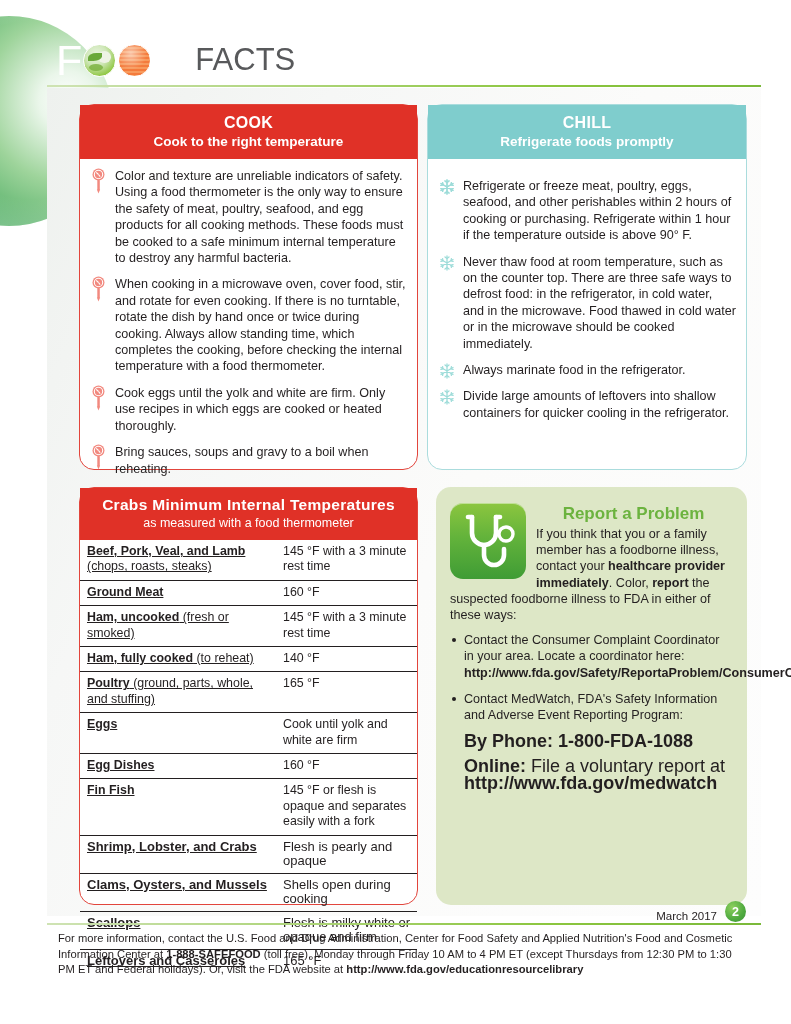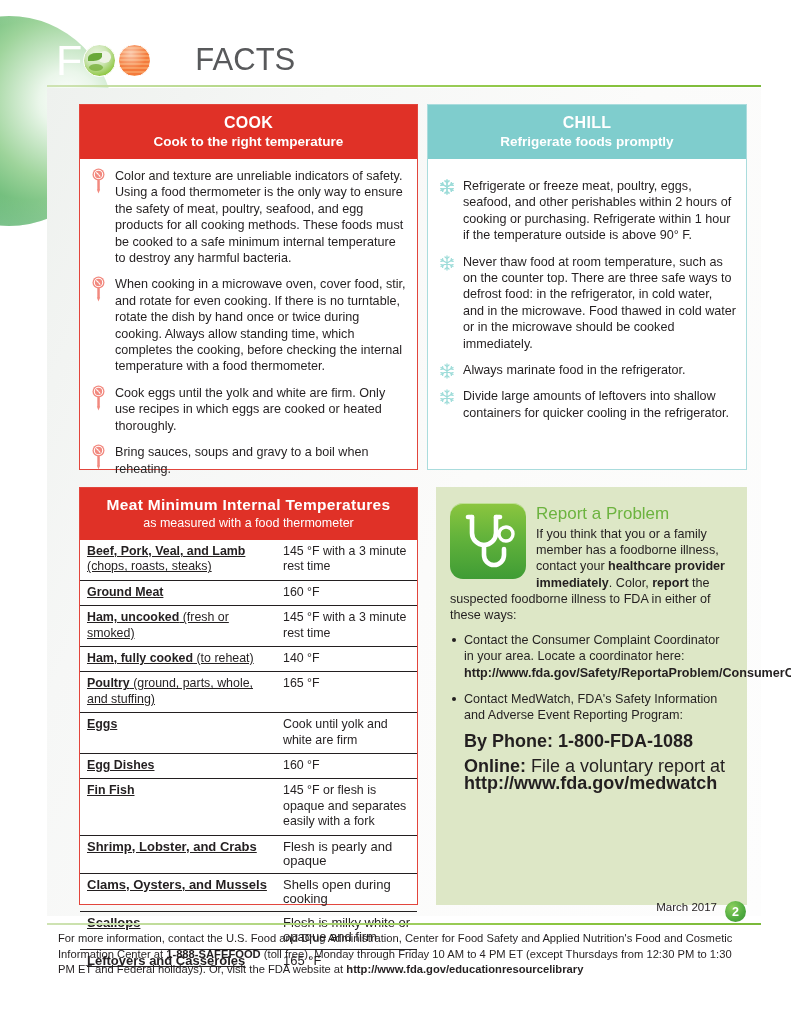--- a/index.html
+++ b/index.html
@@ -143,20 +143,21 @@
     height: 2px;
     background: linear-gradient(to right, #cfe3b4 0%, #8cc63f 70%, #7bb93a 100%);
   }
 
   
   .card {
     position: absolute;
     box-sizing: border-box;
     background: #ffffff;
     z-index: 5;
+    border-radius: 15px;
   }
   .card-head {
     text-align: center;
     padding: 8px 6px 9px 6px;
     color: #ffffff;
   }
   .card-head .title {
     font-size: 16px;
     font-weight: bold;
     line-height: 19px;
@@ -257,24 +258,25 @@
     float: left;
     width: 76px; height: 76px;
     border-radius: 13px;
     background: linear-gradient(to bottom, #8cc63f 0%, #63b33b 45%, #3f9c35 100%);
     margin: 2px 10px 4px 0;
     position: relative;
     box-shadow: inset 0 1px 0 rgba(255,255,255,.45);
   }
   .report-title {
     font-size: 17px;
-    font-weight: normal;
+    font-weight: bold;
     color: #6cb33f;
     line-height: 21px;
     margin: 2px 0 2px 0;
+    text-align: center;
   }
   .report-intro {
     font-size: 12.6px;
     line-height: 16.2px;
     margin: 0;
   }
   .report-intro b { font-weight: bold; }
   ul.report-list {
     clear: both;
     list-style: none;
@@ -302,21 +304,21 @@
     margin: 9px 0 0 14px;
   }
   .report-line b { font-weight: bold; }
 
   
   .footer-meta {
     position: absolute;
     right: 45px;
     top: 901px;
     display: flex;
-    align-items: flex-start;
+    align-items: flex-end;
     gap: 8px;
     z-index: 7;
   }
   .footer-date {
     font-size: 11.5px;
     color: #231f20;
   }
   .page-badge {
     width: 21px; height: 21px;
     border-radius: 50%;
@@ -505,21 +507,21 @@
           </svg>
         </span>
         <span>Divide large amounts of leftovers into shallow containers for quicker cooling in the refrigerator.</span>
       </li>
     </ul>
   </div>
 </div>
 
 <div class="card" id="temp-card">
   <div class="card-head">
-    <div class="title">Meat Minimum Internal Temperatures</div>
+    <div class="title">Crabs Minimum Internal Temperatures</div>
     <div class="subtitle">as measured with a food thermometer</div>
   </div>
   <table class="temps">
     <tbody id="temps-body">
         <tr>
           <td class="name"><b>Beef, Pork, Veal, and Lamb</b> (chops, roasts, steaks)</td>
           <td class="value">145 °F with a 3 minute rest time</td>
         </tr>
         <tr>
           <td class="name"><b>Ground Meat</b></td>

